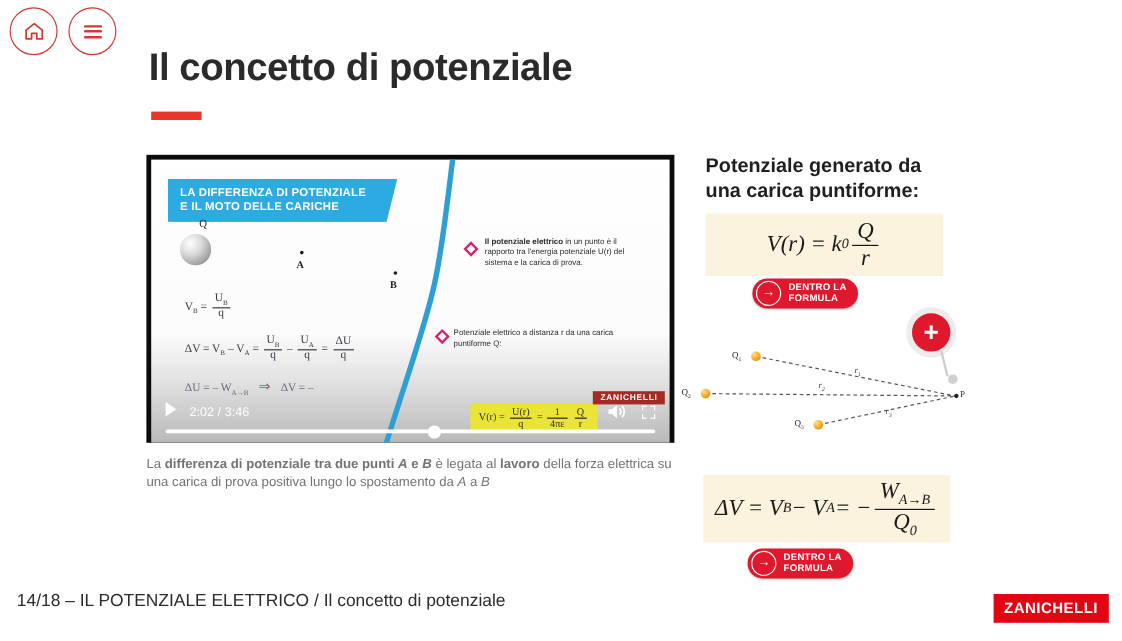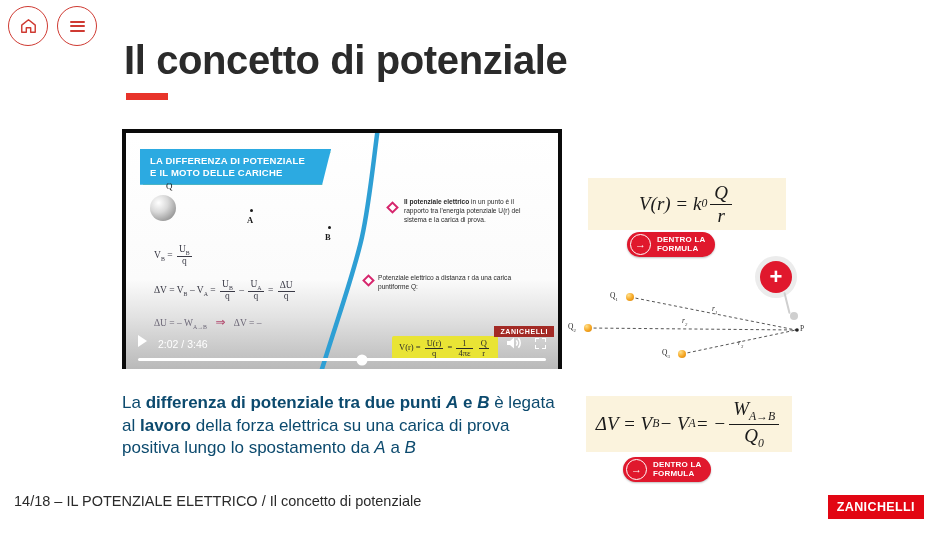--- a/index.html
+++ b/index.html
@@ -19,21 +19,21 @@
     display: flex; align-items: center; justify-content: center;
     background: #fff;
   }
   .home-glyph { width: 17px; height: 16px; display: block; }
   .burger { display: flex; flex-direction: column; gap: 2.5px; align-items: center; }
   .burger i { display: block; width: 15px; height: 2px; background: #cf3a32; border-radius: 1px; }
 
   
   .title {
     position: absolute; left: 124px; top: 40px;
-    font-size: 40px; font-weight: 700; color: #2b2b2b;
+    font-size: 32px; font-weight: 700; color: #2b2b2b;
     letter-spacing: -0.4px; line-height: 1;
   }
   .title-rule {
     position: absolute; left: 126px; top: 93px;
     width: 42px; height: 7px; background: #e8342a;
   }
 
   
   .video {
     position: absolute; left: 122px; top: 129px;
@@ -104,22 +104,22 @@
   .watermark {
     position: absolute; right: 4px; bottom: 32px;
     background: #a32a25; color: #fff; font-size: 7px; font-weight: 700;
     letter-spacing: .6px; padding: 2px 6px;
   }
   .vbar { position: absolute; left: 12px; right: 12px; bottom: 8px; height: 3px; background: #fff; border-radius: 2px; }
   .vbar .knob { position: absolute; top: 50%; left: 55%; width: 11px; height: 11px; background: #fff; border-radius: 50%; transform: translate(-50%,-50%); }
 
   
   .caption {
-    position: absolute; left: 122px; top: 392px; width: 442px;
-    font-size: 17px; line-height: 1.33; color: #0c4a6e;
+    position: absolute; left: 122px; top: 380px; width: 442px;
+    font-size: 11px; line-height: 1.33; color: #737373;
   }
   .caption b { font-weight: 700; }
   .caption i { font-style: italic; }
 
   
   .rhead {
     position: absolute; left: 588px; top: 128px; width: 240px;
     font-size: 16.5px; font-weight: 700; color: #1f1f1f; line-height: 1.25;
   }
   .fbox {
@@ -274,20 +274,24 @@
         </div>
       </div>
 
     </div>
   </div>
 
   <div class="caption">
     <span>La </span><b>differenza di potenziale tra due punti </b><b><i>A</i></b><b> e </b><b><i>B</i></b><span> è legata al </span><b>lavoro</b><span> della forza elettrica su una carica di prova positiva lungo lo spostamento da </span><i>A</i><span> a </span><i>B</i>
   </div>
 
+  <div class="rhead">
+    <div>Potenziale generato da</div>
+    <div>una carica puntiforme:</div>
+  </div>
 
   <div class="fbox" id="formula1">
     <span class="mathline">
       <span>V(r) = k</span>
         <sub>0</sub>
       <span class="mfrac">
         <span class="nu">Q</span>
         <span class="de">r</span>
       </span>
     </span>

